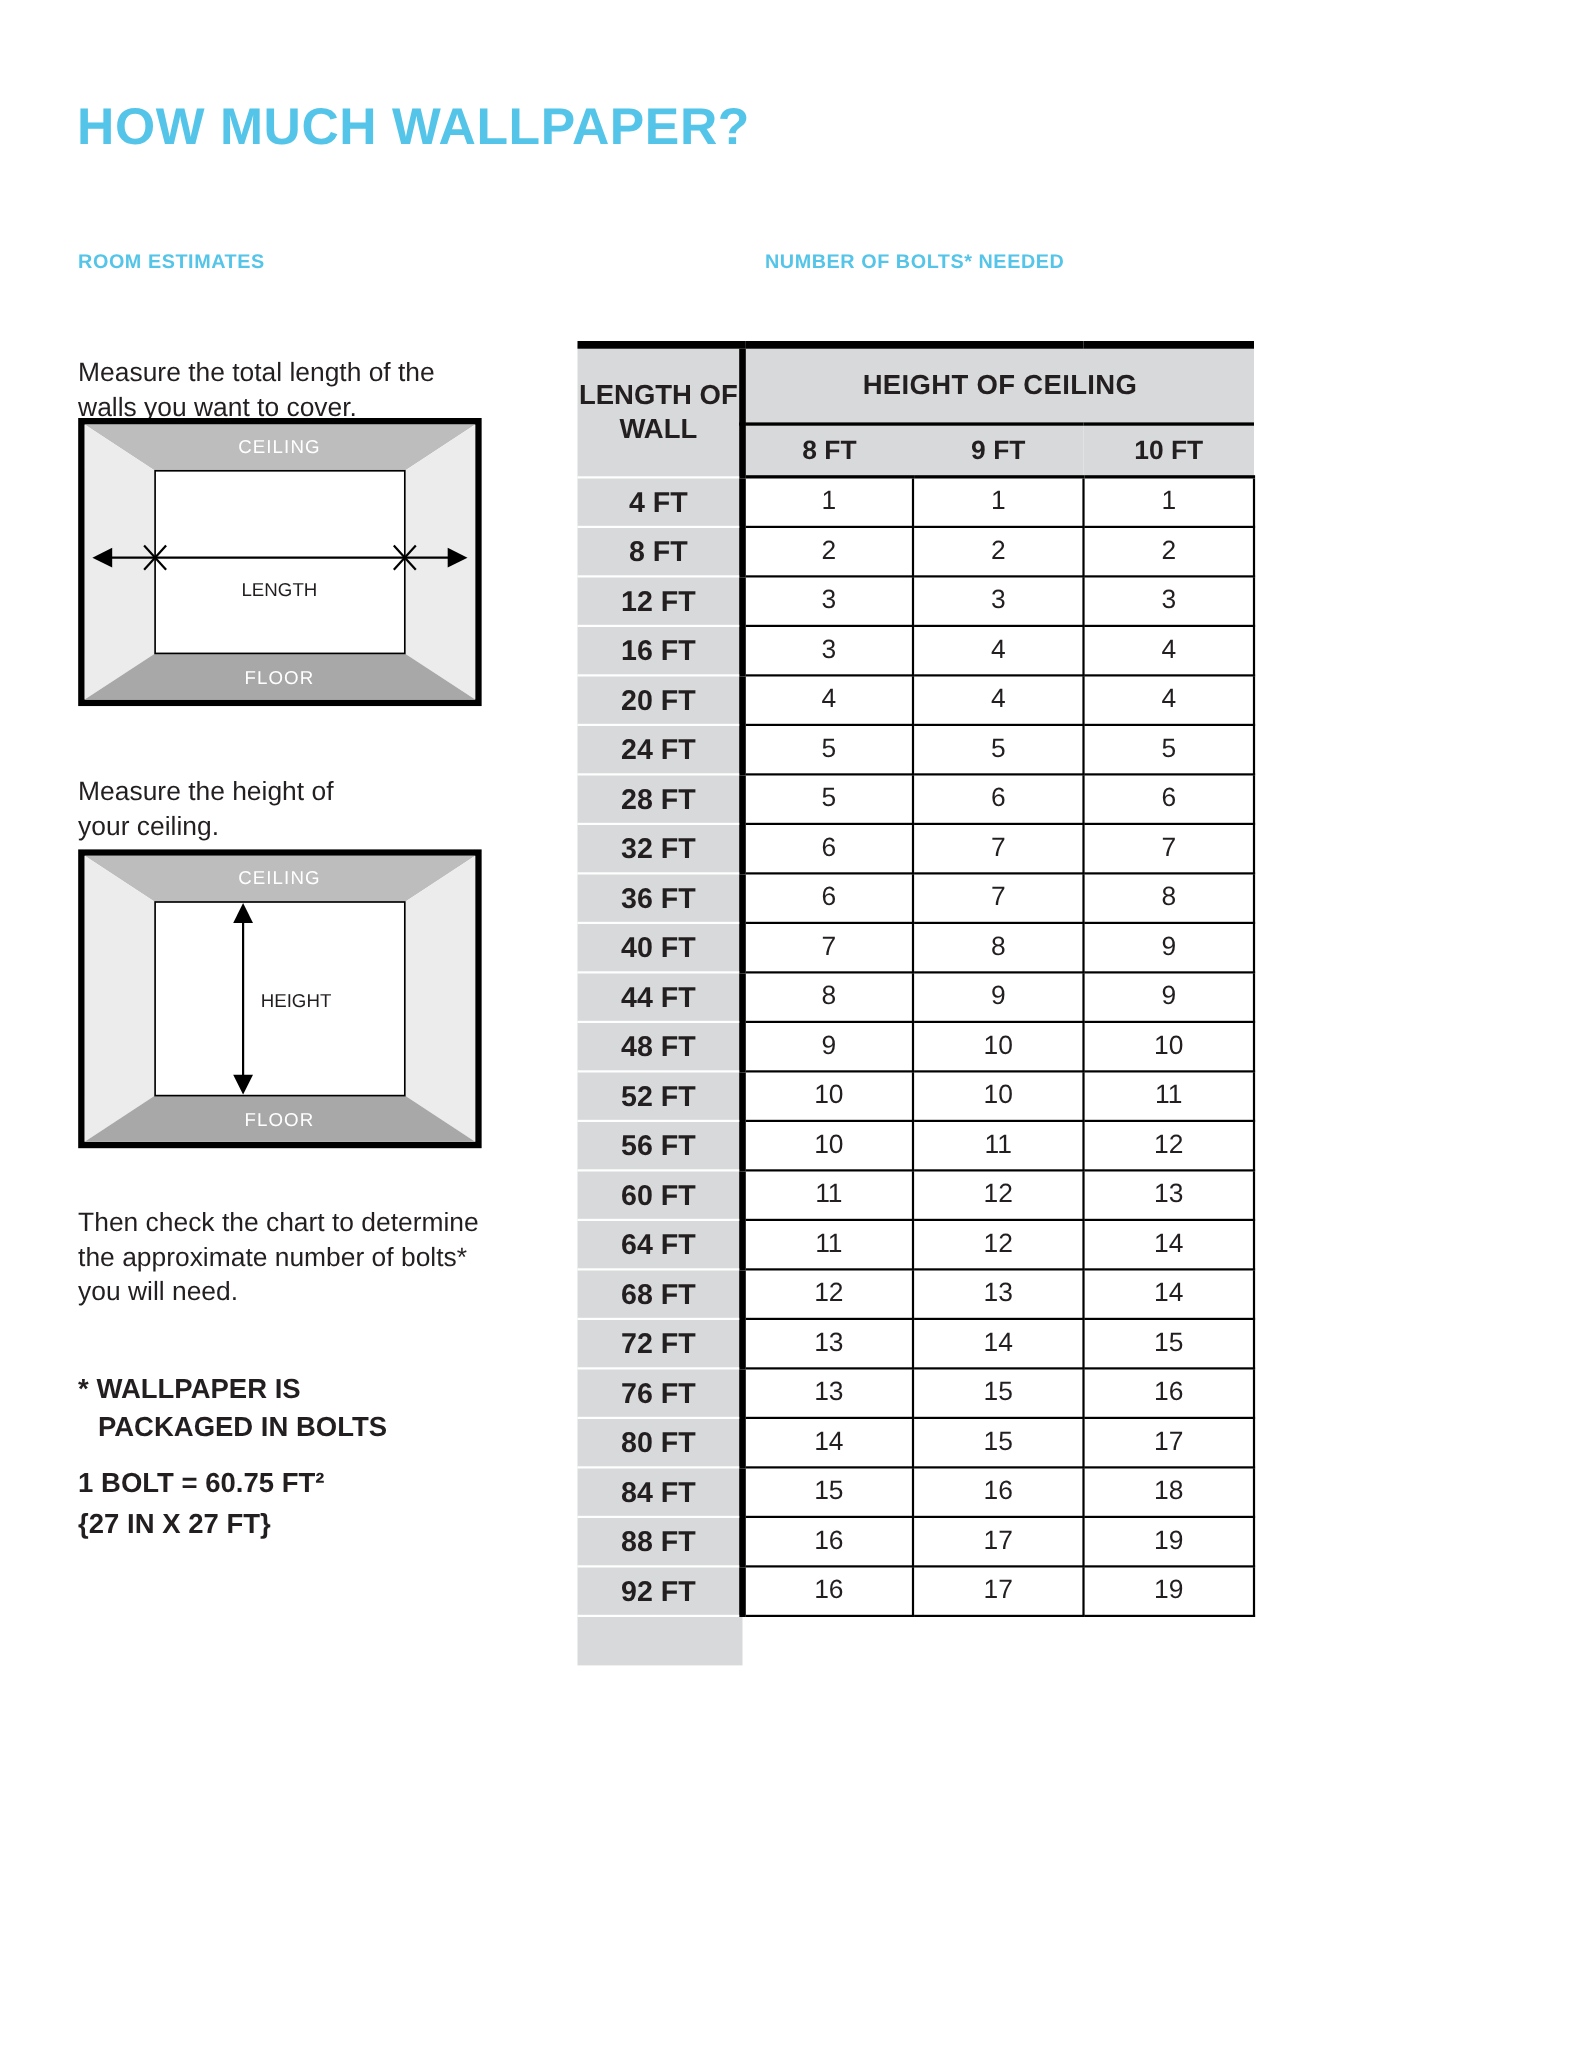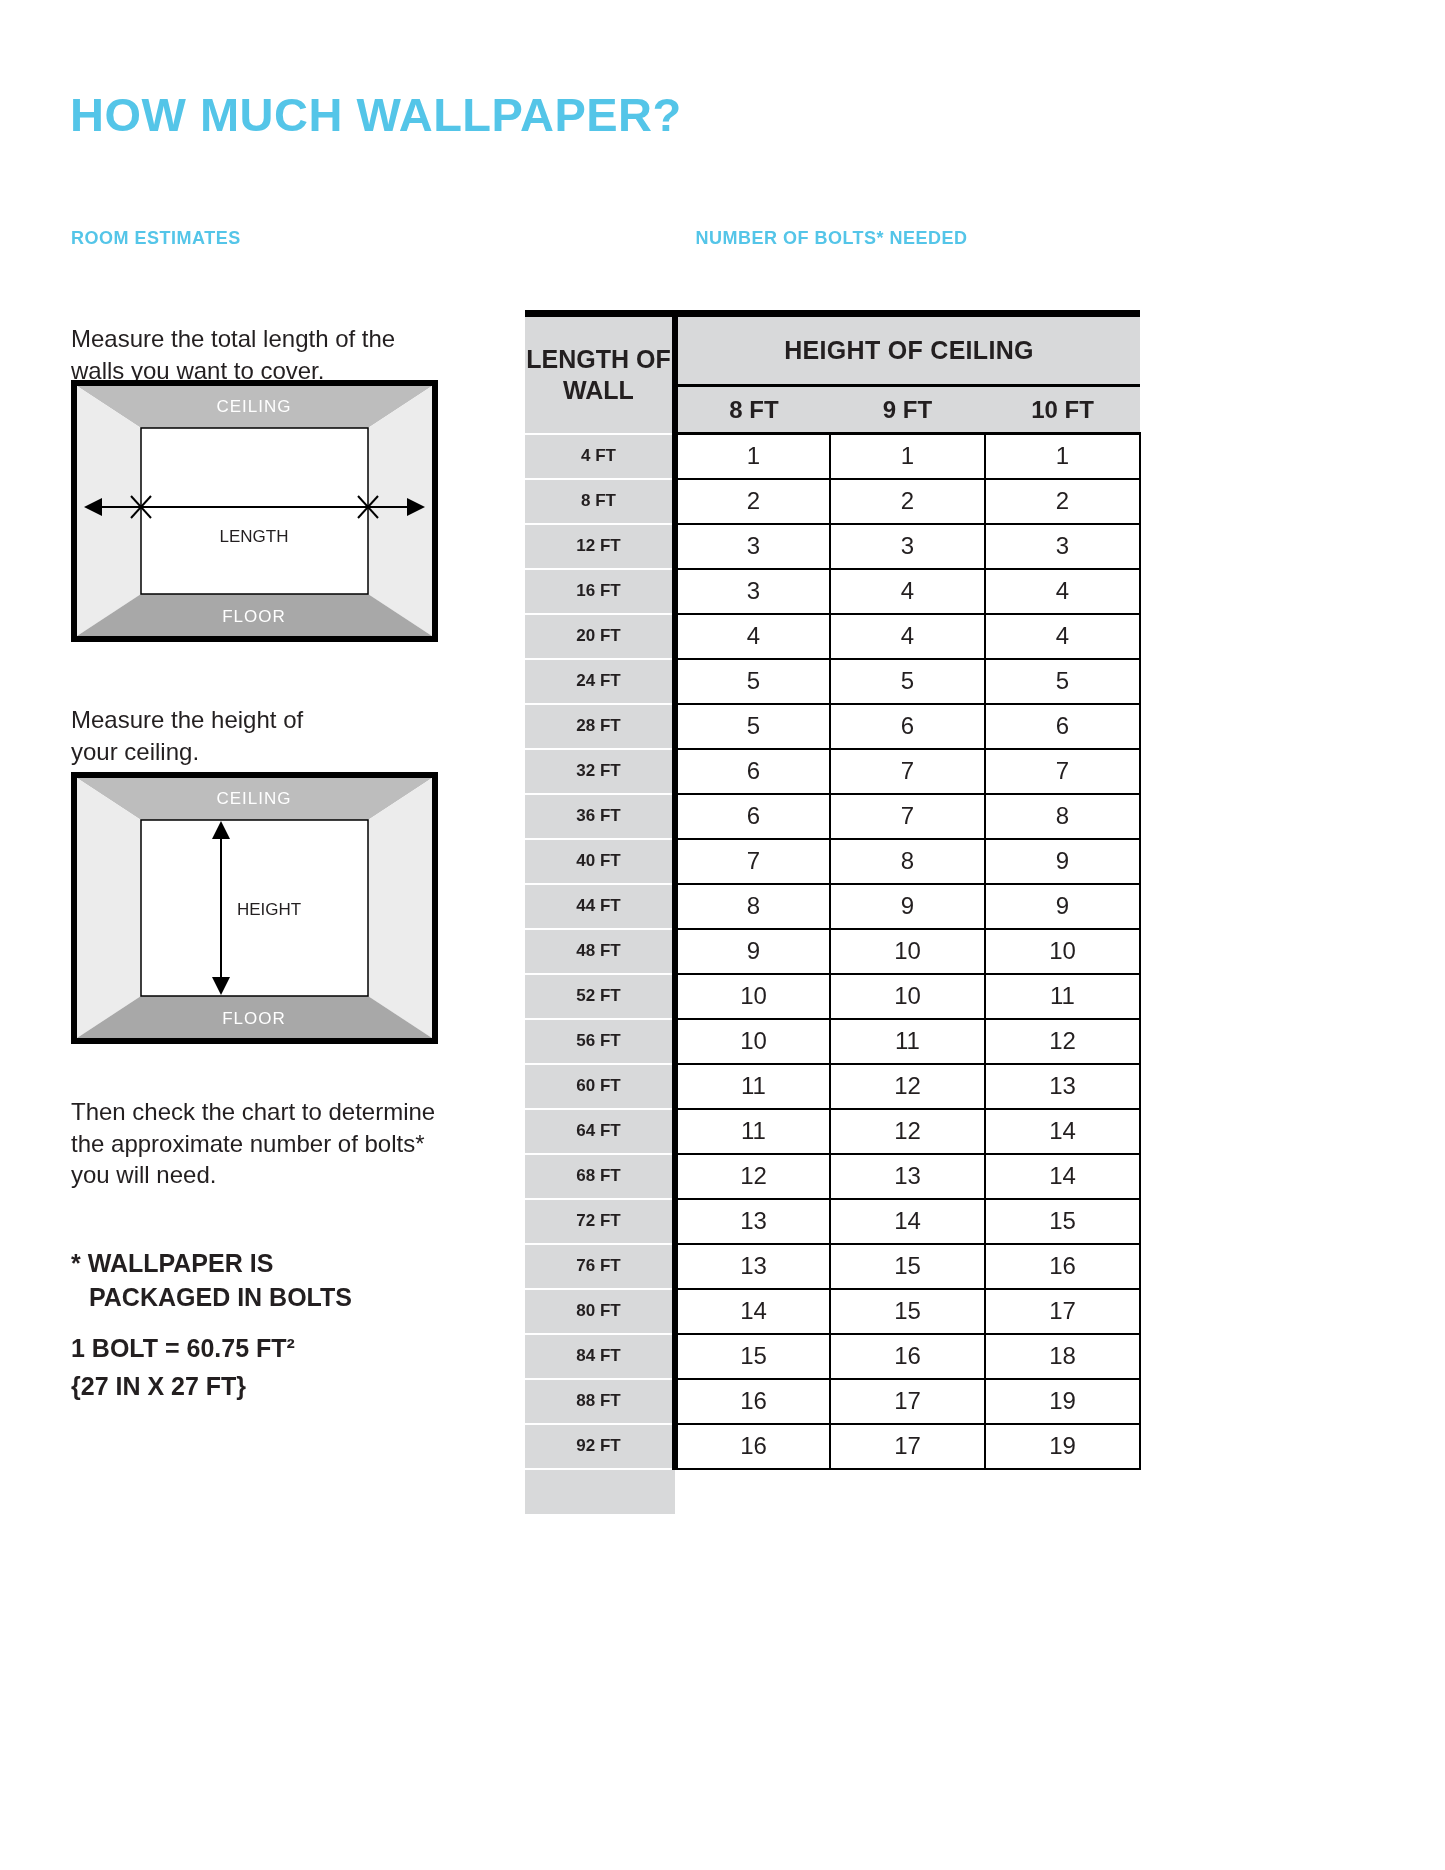--- a/index.html
+++ b/index.html
@@ -29,21 +29,21 @@
   .diagram1{position:absolute;left:71px;top:380px;}
   .diagram2{position:absolute;left:71px;top:772px;}
   svg text{font-family:"Liberation Sans",sans-serif;}
 
   table.bolt-table{position:absolute;left:525px;top:266px;border-collapse:collapse;margin-top:44px;}
   .bolt-table th,.bolt-table td{padding:0;text-align:center;vertical-align:middle;}
   .bolt-table thead tr:first-child th{border-top:7px solid #000;}
   .len-header{width:150px;background:var(--gray);border-right:6px solid #000;border-bottom:2px solid #fff;font-weight:bold;font-size:25px;line-height:1.25;}
   .group-header{background:var(--gray);border-bottom:3px solid #000;height:72px;font-size:25px;font-weight:bold;letter-spacing:0.3px;}
   .sub-header{background:var(--gray);height:48px;border-bottom:3px solid #000;font-weight:bold;font-size:24px;width:155px;}
-  .len{width:150px;background:var(--gray);border-right:6px solid #000;border-bottom:2px solid #fff;font-weight:bold;font-size:17px;height:45px;}
+  .len{width:150px;background:var(--gray);border-right:6px solid #000;border-bottom:2px solid #fff;font-weight:bold;font-size:26px;height:45px;}
   .bolt-table tbody td{border:2px solid #000;background:#fff;height:45px;width:155px;font-size:24px;}
   .bolt-table .stub-cell{background:var(--gray);height:32px;border:none;}
   .bolt-table .stub-empty{border:none;background:transparent;}
 </style>
 </head>
 <body>
 
 <div class="page">
 
   <h1 class="title">HOW MUCH WALLPAPER?</h1>

